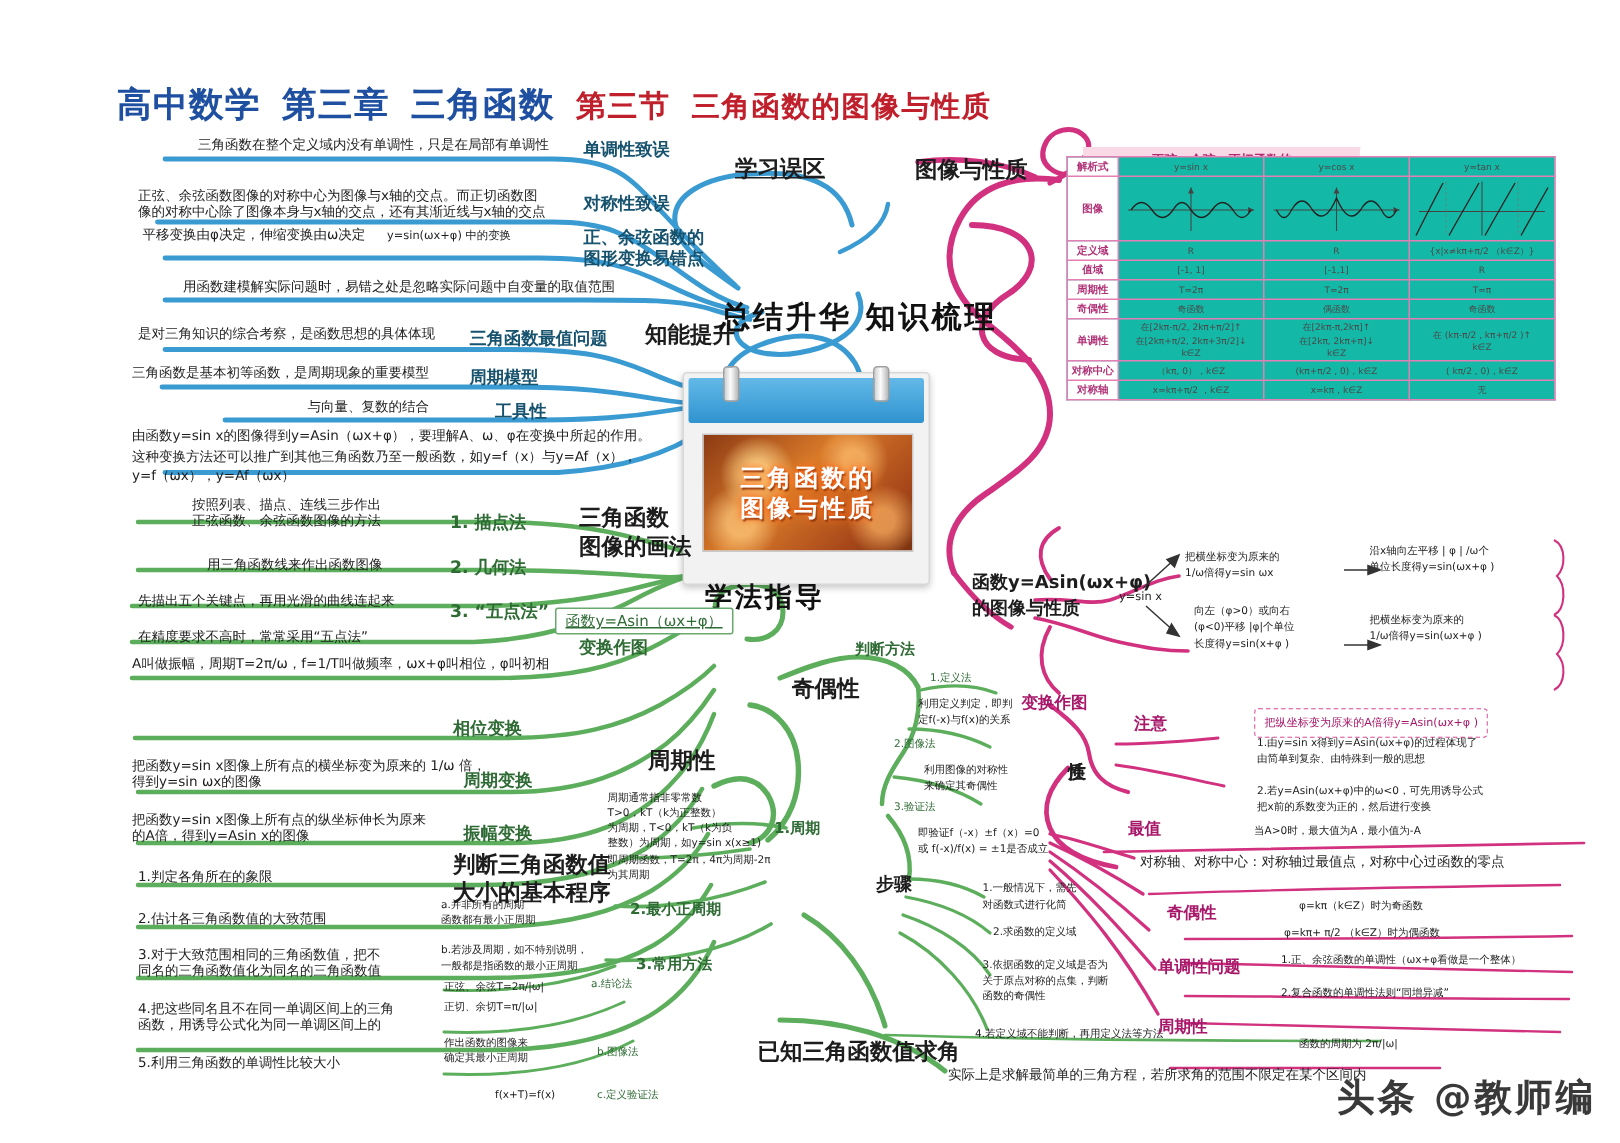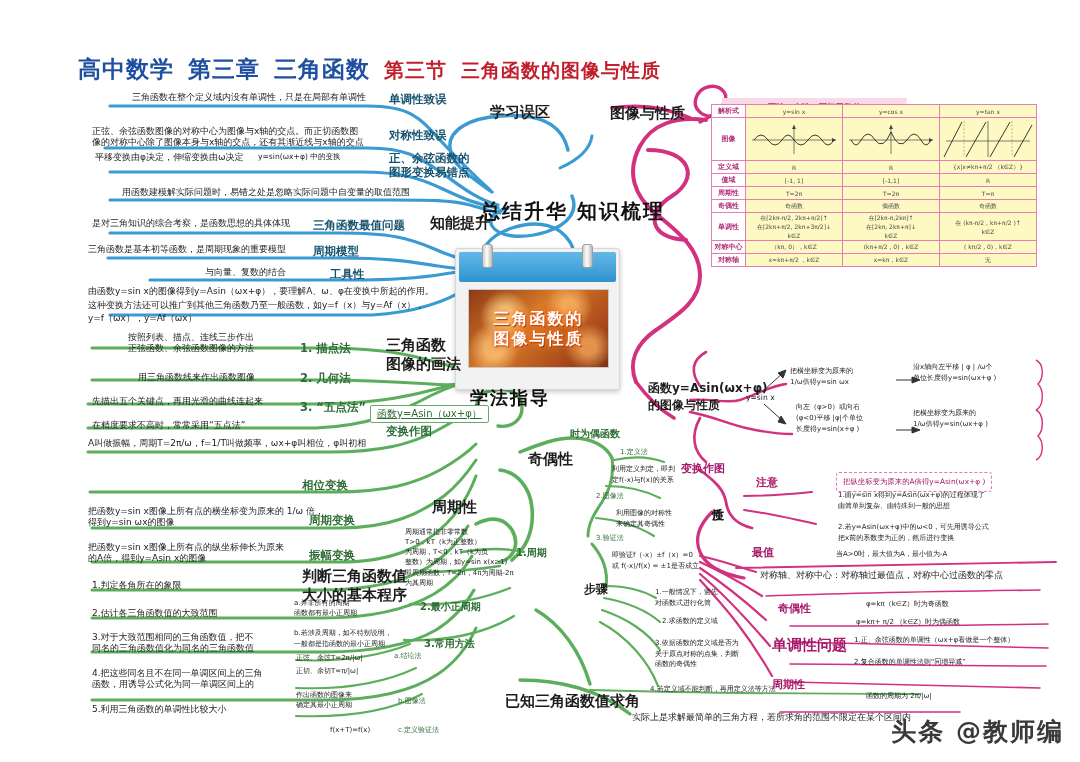--- a/index.html
+++ b/index.html
@@ -80,21 +80,21 @@
   .card-img-txt{
     color:#ffffff;font-size:16px;font-weight:bold;line-height:1.22;
     text-align:center;letter-spacing:2px;
     text-shadow:0 0 4px #ff5a12,0 0 9px #ff8a2a,1px 1px 1px #5a2208;
     white-space:pre-line;
   }
 
   
   .ptable{
     position:absolute;left:711px;top:104px;width:326px;
-    border:1.6px solid #d65fa0;background:#fef9c3;
+    border:1.6px solid #d65fa0;background:#14b8a6;
     border-collapse:collapse;font-size:6px;
   }
   .ptable td{
     border:1px solid #e37fb4;text-align:center;vertical-align:middle;
     color:#4a4a4a;padding:1px 2px;
   }
   .ptable td.hd{
     width:40px;font-weight:bold;color:#b03277;background:#fff;font-size:7px;
   }
   .tbl-banner{
@@ -241,21 +241,21 @@
 像的对称中心除了图像本身与x轴的交点，还有其渐近线与x轴的交点</div>
   <div class="node lv2 c-blue-d" style="left:389px;top:128px;">对称性致误</div>
 
   <div class="node lv3 c-dark" style="left:95px;top:152px;">平移变换由φ决定，伸缩变换由ω决定</div>
   <div class="node tiny c-dark" style="left:258px;top:152px;">y=sin(ωx+φ) 中的变换</div>
   <div class="node lv2 c-blue-d" style="left:389px;top:151px;">正、余弦函数的
 图形变换易错点</div>
 
   <div class="node lv3 c-dark" style="left:122px;top:187px;">用函数建模解实际问题时，易错之处是忽略实际问题中自变量的取值范围</div>
 
-  <div class="node lv1 c-dark" style="left:490px;top:103px;">学习误区</div>
+  <div class="node lv1 c-dark" style="left:490px;top:103px;text-decoration:underline;">学习误区</div>
 
   <div class="node lv3 c-dark" style="left:92px;top:218px;">是对三角知识的综合考察，是函数思想的具体体现</div>
   <div class="node lv2 c-blue-d" style="left:313px;top:218px;">三角函数最值问题</div>
 
   <div class="node lv3 c-dark" style="left:88px;top:244px;">三角函数是基本初等函数，是周期现象的重要模型</div>
   <div class="node lv2 c-blue-d" style="left:313px;top:244px;">周期模型</div>
 
   <div class="node lv3 c-dark" style="left:205px;top:267px;">与向量、复数的结合</div>
   <div class="node lv2 c-blue-d" style="left:330px;top:267px;">工具性</div>
 
@@ -438,21 +438,21 @@
   <div class="node xtiny c-dark" style="left:296px;top:652px;line-height:1.9;">正弦、余弦T=2π/|ω|
 正切、余切T=π/|ω|</div>
   <div class="node xtiny c-green" style="left:394px;top:652px;">a.结论法</div>
   <div class="node xtiny c-dark" style="left:296px;top:690px;line-height:1.45;">作出函数的图像来
 确定其最小正周期</div>
   <div class="node xtiny c-green" style="left:398px;top:697px;">b.图像法</div>
   <div class="node xtiny c-dark" style="left:330px;top:726px;">f(x+T)=f(x)</div>
   <div class="node xtiny c-green" style="left:398px;top:726px;">c.定义验证法</div>
 
   <div class="node lv1 c-dark" style="left:528px;top:450px;">奇偶性</div>
-  <div class="node lv2 c-green" style="left:570px;top:428px;font-size:10px;">时为偶函数</div>
+  <div class="node lv2 c-green" style="left:570px;top:428px;font-size:10px;">判断方法</div>
 
   <div class="node xtiny c-green" style="left:620px;top:448px;">1.定义法</div>
   <div class="node xtiny c-dark" style="left:612px;top:464px;line-height:1.5;">利用定义判定，即判
 定f(-x)与f(x)的关系</div>
 
   <div class="node xtiny c-green" style="left:596px;top:492px;">2.图像法</div>
   <div class="node xtiny c-dark" style="left:616px;top:508px;line-height:1.5;">利用图像的对称性
 来确定其奇偶性</div>
 
   <div class="node xtiny c-green" style="left:596px;top:534px;">3.验证法</div>
@@ -514,21 +514,21 @@
   <div class="node lv2 c-dark vert" style="left:712px;top:498px;font-size:12px;">性质</div>
 
   <div class="node lv2 c-pink" style="left:752px;top:546px;font-size:11px;">最值</div>
   <div class="node xtiny c-dark" style="left:836px;top:550px;">当A&gt;0时，最大值为A，最小值为-A</div>
   <div class="node lv3 c-dark" style="left:760px;top:570px;">对称轴、对称中心：对称轴过最值点，对称中心过函数的零点</div>
 
   <div class="node lv2 c-pink" style="left:778px;top:602px;font-size:11px;">奇偶性</div>
   <div class="node xtiny c-dark" style="left:866px;top:600px;">φ=kπ（k∈Z）时为奇函数</div>
   <div class="node xtiny c-dark" style="left:856px;top:618px;">φ=kπ+ π/2 （k∈Z）时为偶函数</div>
 
-  <div class="node lv2 c-pink" style="left:772px;top:638px;font-size:15px;font-family:Liberation Mono, monospace;">单调性问题</div>
+  <div class="node lv2 c-pink" style="left:772px;top:638px;font-size:11px;">单调性问题</div>
   <div class="node xtiny c-dark" style="left:854px;top:636px;">1.正、余弦函数的单调性（ωx+φ看做是一个整体）</div>
   <div class="node xtiny c-dark" style="left:854px;top:658px;">2.复合函数的单调性法则“同增异减”</div>
 
   <div class="node lv2 c-pink" style="left:772px;top:678px;font-size:11px;">周期性</div>
   <div class="node xtiny c-dark" style="left:866px;top:692px;">函数的周期为 2π/|ω|</div>
 
   <div class="wm">头条 @教师编</div>
 
 </div>
 

